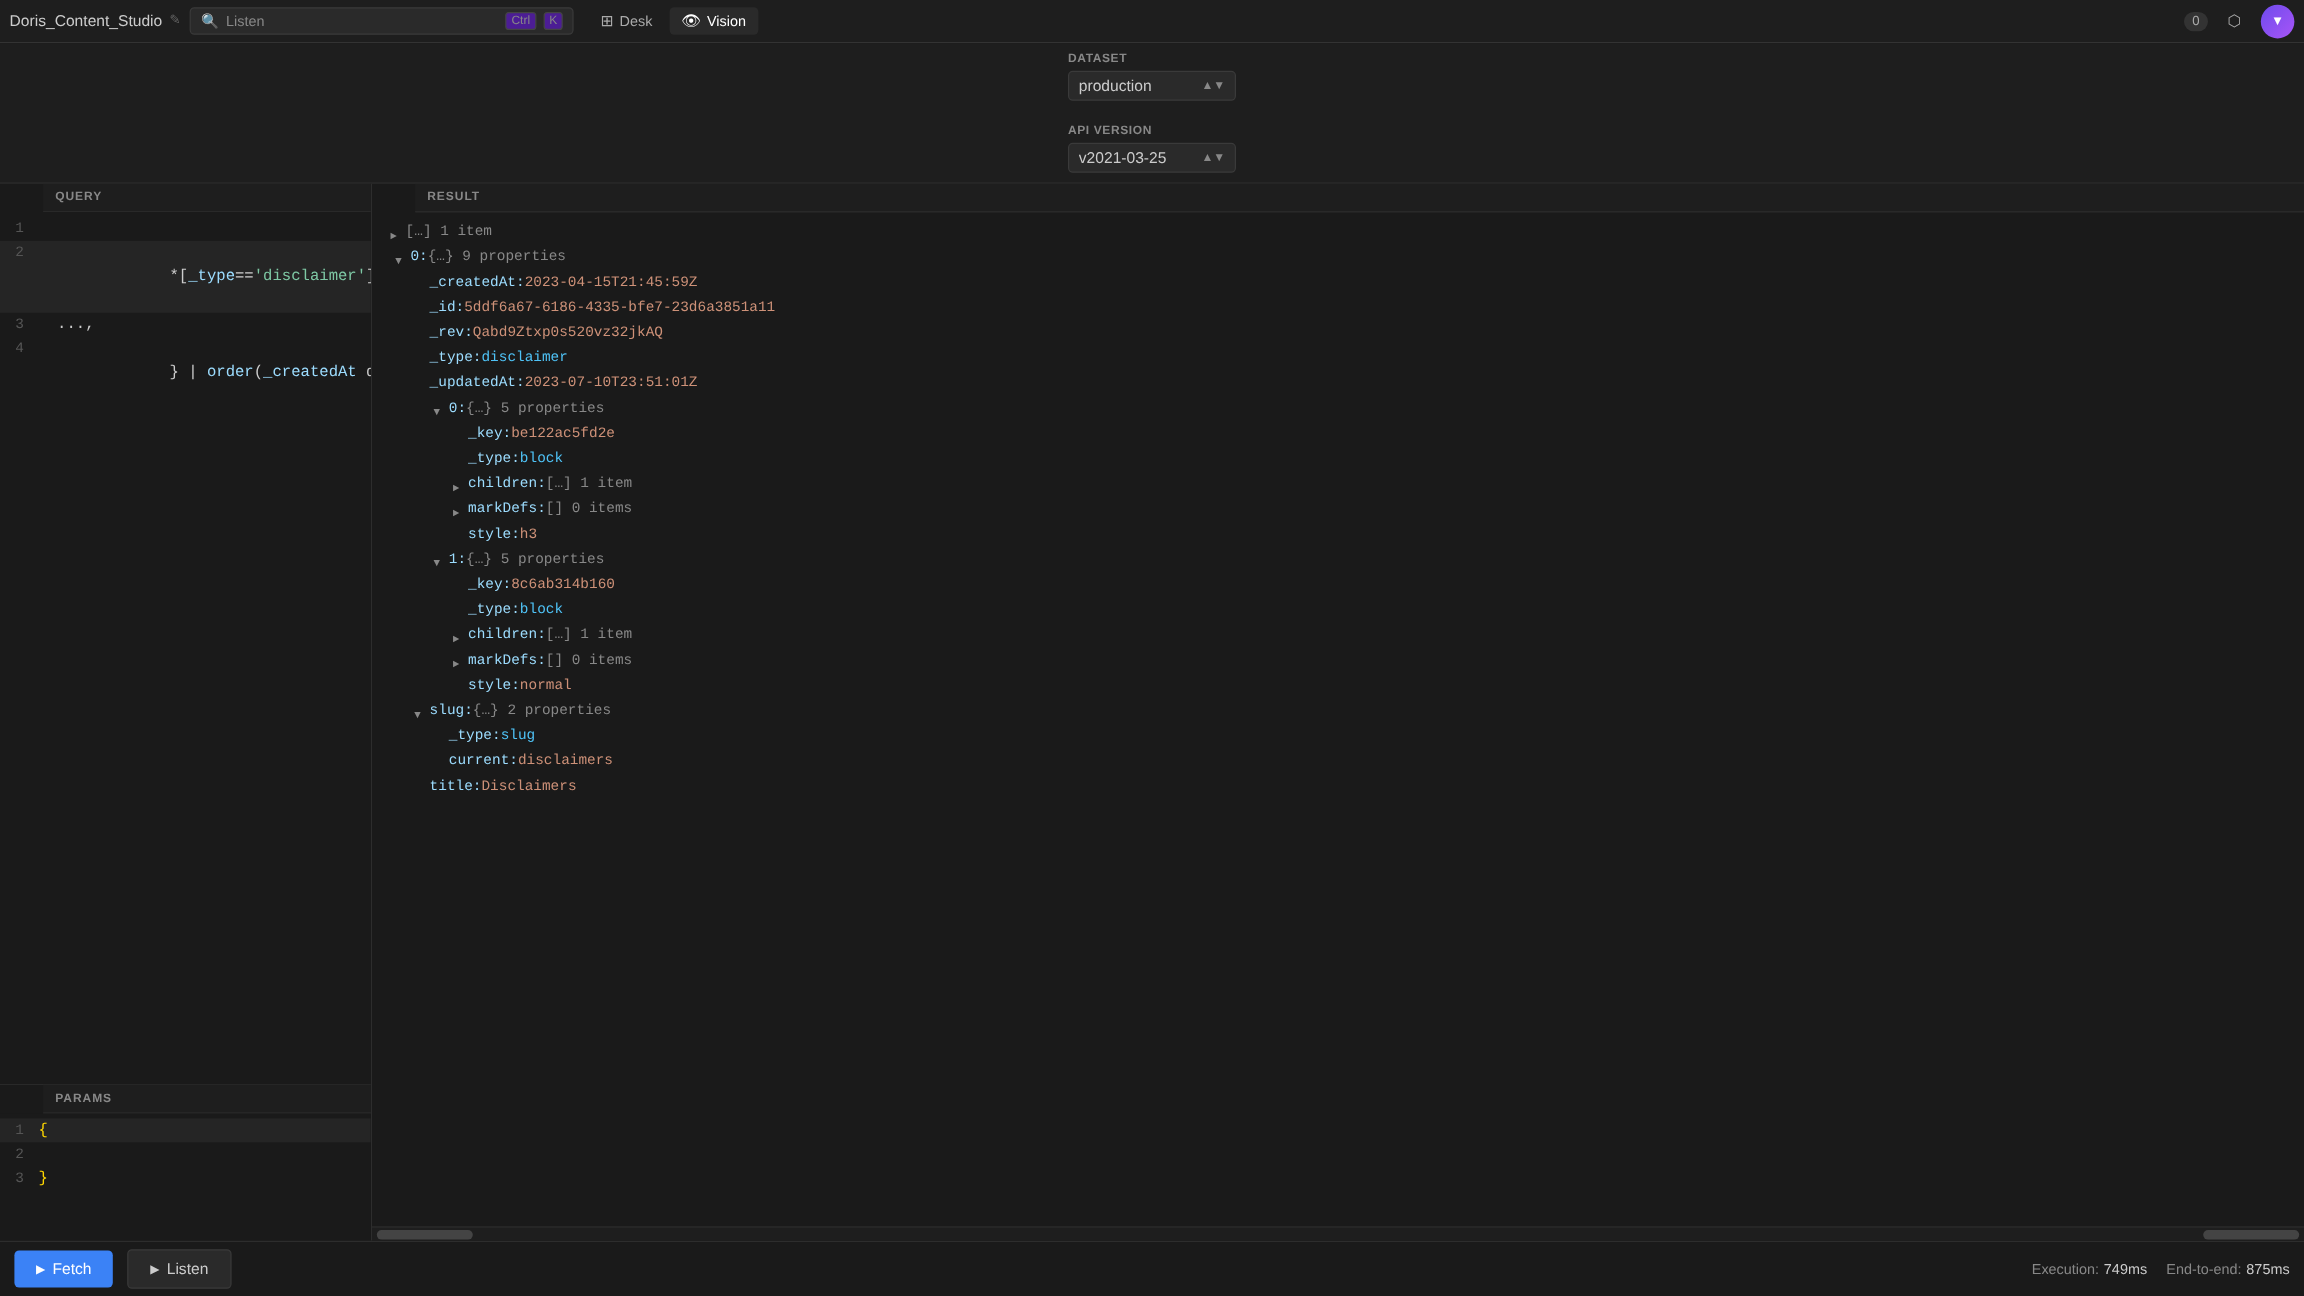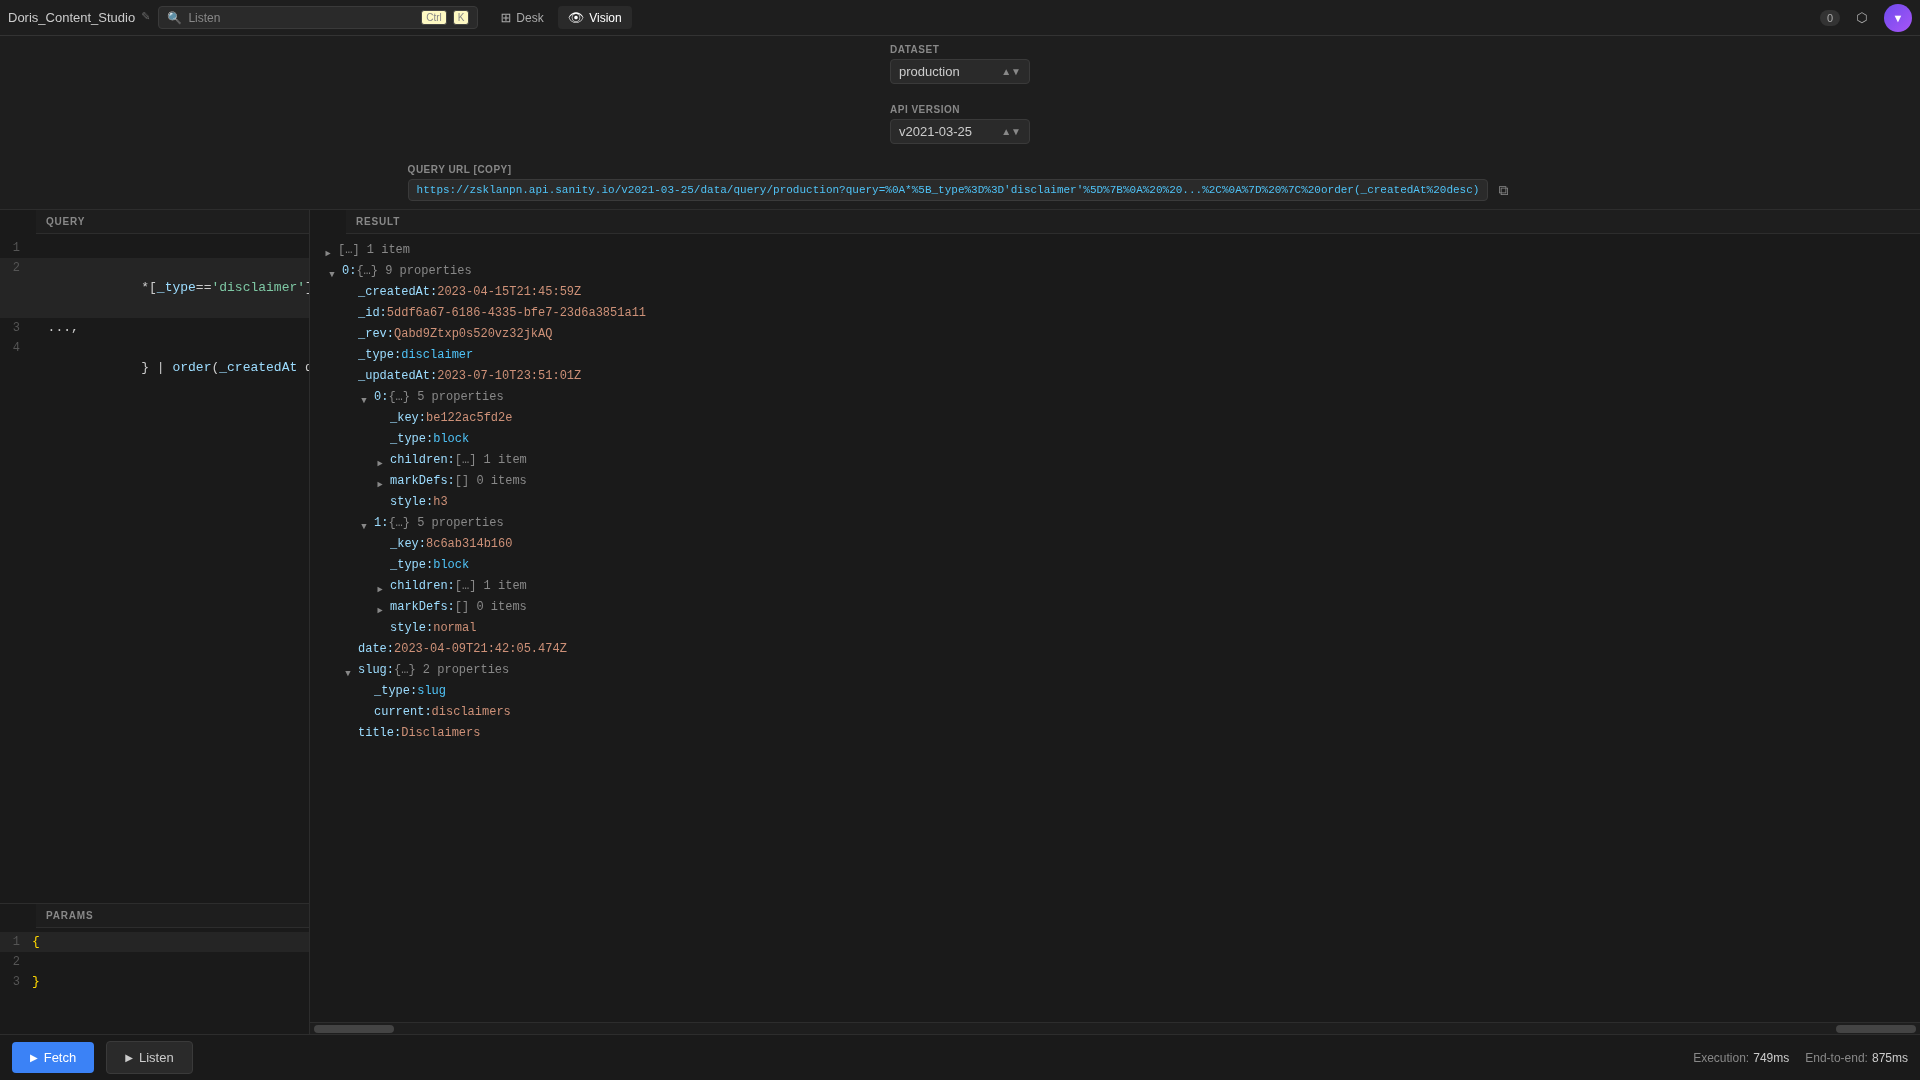--- a/index.html
+++ b/index.html
@@ -43,21 +43,21 @@
       border: 1px solid #3a3a3a;
       border-radius: 4px;
       padding: 3px 8px;
       gap: 6px;
       width: 320px;
       cursor: pointer;
     }
     .search-bar .search-icon { color: #888; font-size: 12px; }
     .search-bar .search-text { color: #888; font-size: 12px; flex: 1; }
     .search-bar .kbd {
-      background: #fef9c3;
+      background: #4c1d95;
       border: 1px solid #444;
       border-radius: 3px;
       padding: 1px 4px;
       font-size: 10px;
       color: #888;
     }
     .nav-tabs {
       display: flex;
       align-items: center;
       gap: 4px;
@@ -447,27 +447,20 @@
     <div class="config-group">
       <div class="config-label">API VERSION</div>
       <div class="config-select">
         <select>
           <option>v2021-03-25</option>
         </select>
         <span class="config-select-arrow">▲▼</span>
       </div>
     </div>
 
-    <div class="query-url-group">
-      <div class="config-label">QUERY URL [COPY]</div>
-      <div class="query-url-row">
-        <div class="query-url-input">https://zsklanpn.api.sanity.io/v2021-03-25/data/query/production?query=%0A*%5B_type%3D%3D'disclaimer'%5D%7B%0A%20%20...%2C%0A%7D%20%7C%20order(_createdAt%20desc)</div>
-        <span class="copy-btn">⧉</span>
-      </div>
-    </div>
   </div>
 
   <div class="editor-area">
 
     <div class="left-panel">
 
       <div class="query-section">
         <div class="section-label">QUERY</div>
         <div class="code-editor">
           <div class="code-line">
@@ -623,25 +616,20 @@
           <span class="r-key">markDefs: </span>
           <span class="r-summary">[] 0 items</span>
         </div>
 
         <div class="result-line indent-4">
           <span class="expand-btn leaf"></span>
           <span class="r-key">style: </span>
           <span class="r-string">normal</span>
         </div>
 
-        <div class="result-line indent-2">
-          <span class="expand-btn leaf"></span>
-          <span class="r-key">date: </span>
-          <span class="r-string">2023-04-09T21:42:05.474Z</span>
-        </div>
 
         <div class="result-line indent-2">
           <span class="expand-btn expanded"></span>
           <span class="r-key">slug: </span>
           <span class="r-summary">{…} 2 properties</span>
         </div>
 
         <div class="result-line indent-3">
           <span class="expand-btn leaf"></span>
           <span class="r-key">_type: </span>

